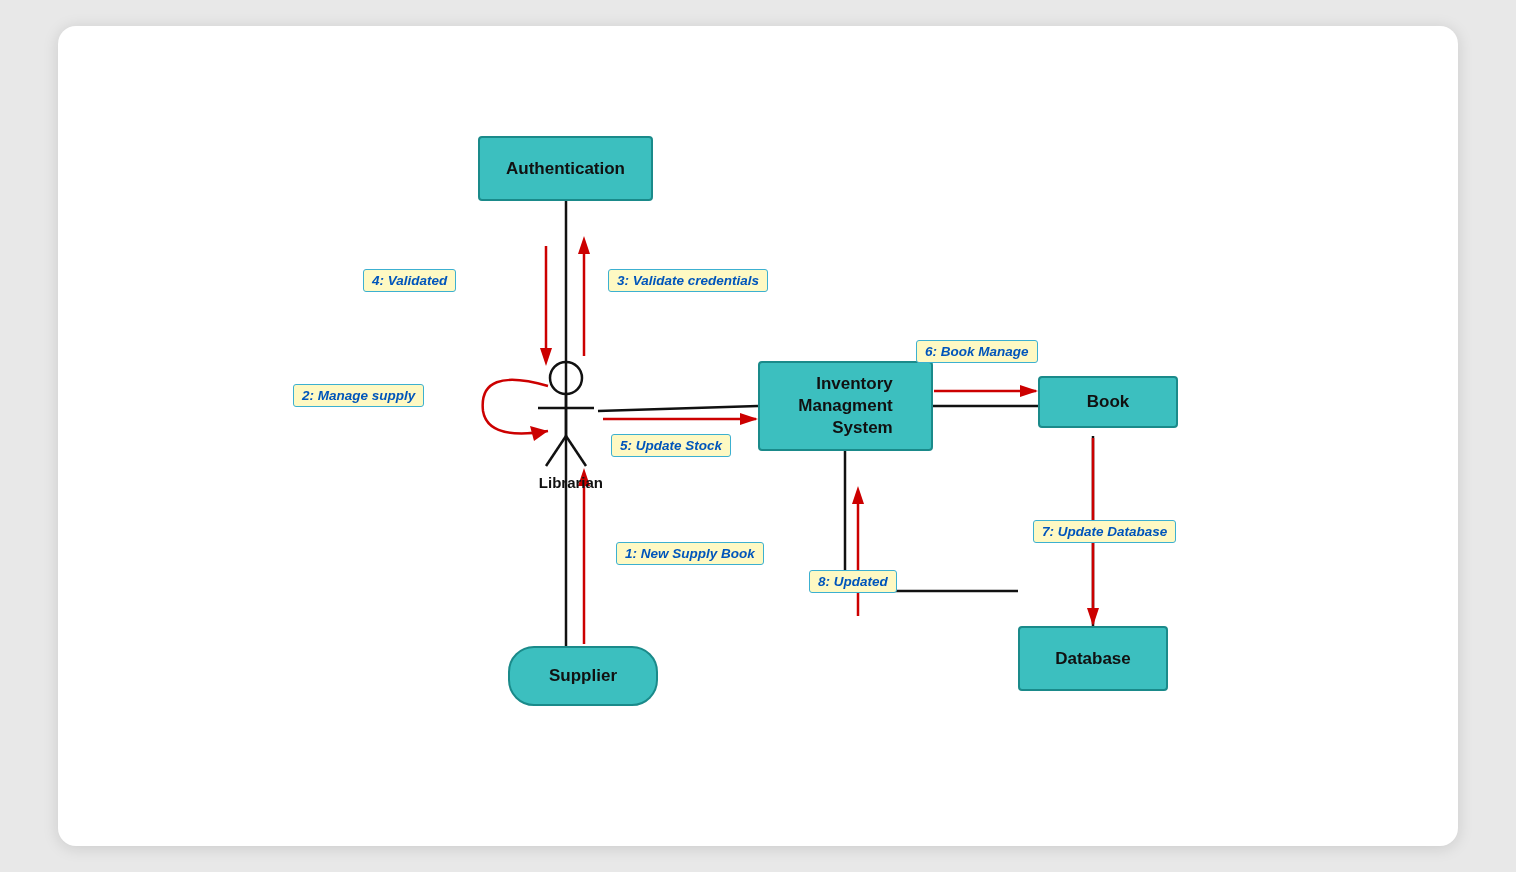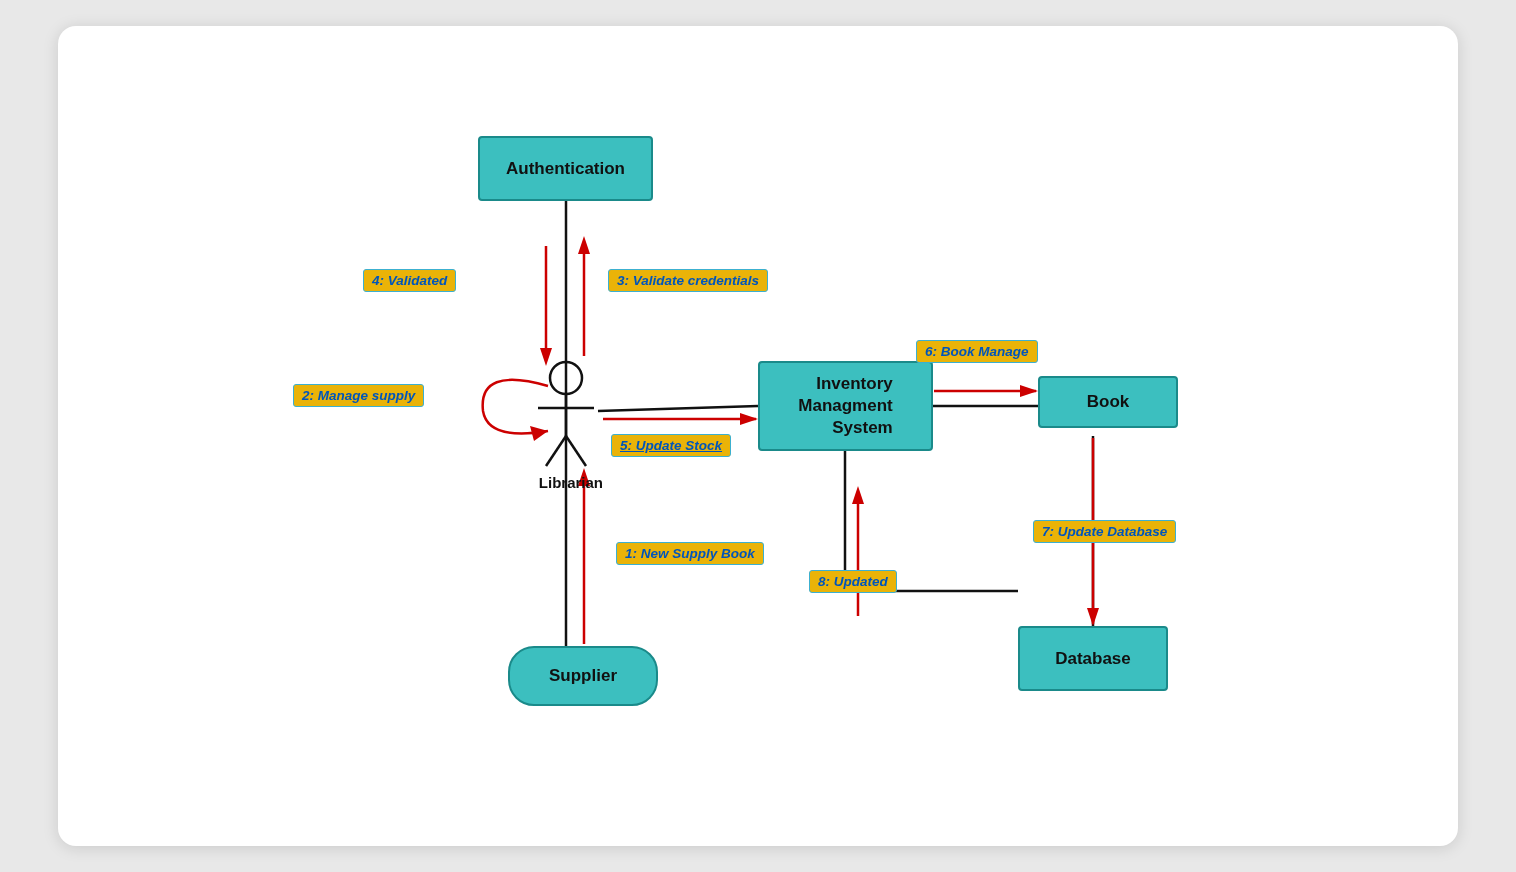--- a/index.html
+++ b/index.html
@@ -29,21 +29,21 @@
       align-items: center;
       justify-content: center;
       text-align: right;
       font-weight: bold;
       font-size: 17px;
       color: #111;
       padding: 8px 12px;
     }
     .label-box {
       position: absolute;
-      background: #eab308;
+      background: #fef9c3;
       border: 1.5px solid #3cb0d0;
       border-radius: 3px;
       padding: 3px 8px;
       font-style: italic;
       font-weight: bold;
       font-size: 13.5px;
       color: #0055bb;
       white-space: nowrap;
     }
     svg.diagram-svg {
@@ -124,21 +124,21 @@
   <div class="box" style="left:450px; top:620px; width:150px; height:60px;border-radius:26px;">Supplier</div>
 
   <div class="box" style="left:960px; top:600px; width:150px; height:65px;">Database</div>
 
   <div class="label-box" style="left:305px; top:243px;">4: Validated</div>
 
   <div class="label-box" style="left:550px; top:243px;">3: Validate credentials</div>
 
   <div class="label-box" style="left:235px; top:358px;">2: Manage supply</div>
 
-  <div class="label-box" style="left:553px; top:408px;text-decoration:underline;">5: Update Stock</div>
+  <div class="label-box" style="left:553px; top:408px;">5: Update Stock</div>
 
   <div class="label-box" style="left:858px; top:314px;">6: Book Manage</div>
 
   <div class="label-box" style="left:558px; top:516px;">1: New Supply Book</div>
 
   <div class="label-box" style="left:751px; top:544px;">8: Updated</div>
 
   <div class="label-box" style="left:975px; top:494px;">7: Update Database</div>
 
   <div class="actor-label" style="left:475px; top:448px; width:70px;">Librarian</div>

